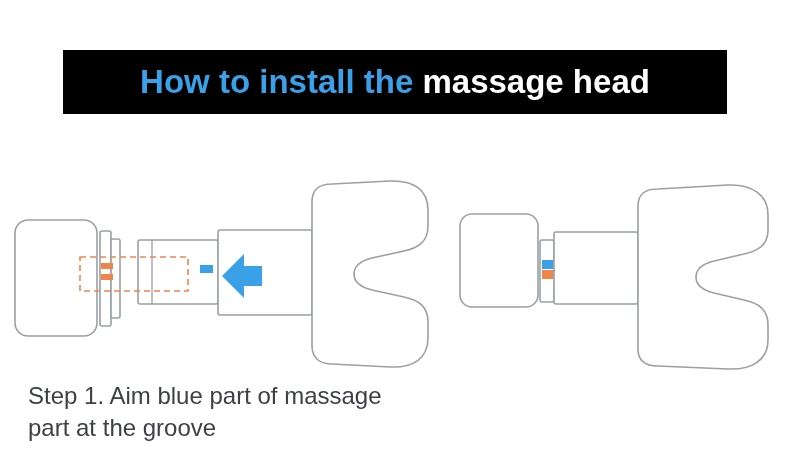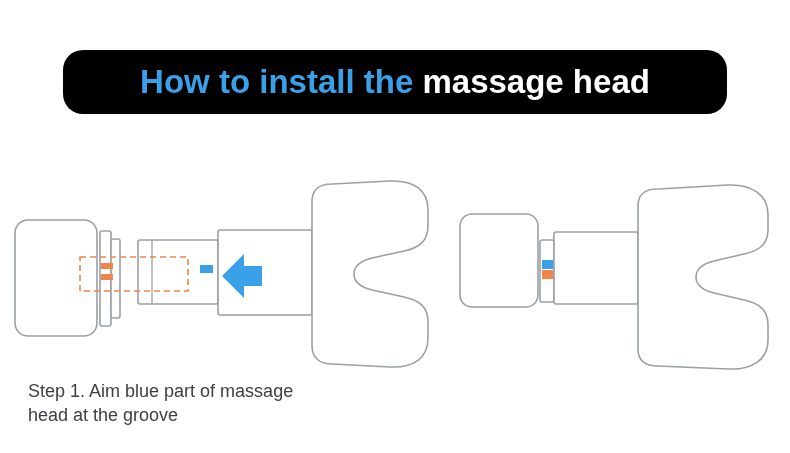--- a/index.html
+++ b/index.html
@@ -14,35 +14,34 @@
   .banner {
     width: 664px;
     height: 64px;
     background: var(--banner-bg, #000000);
     margin: 50px auto 0 auto;
     text-align: center;
     line-height: 64px;
     font-size: 33px;
     font-weight: 700;
     white-space: nowrap;
-    border-radius: 20px;
   }
   .t-blue  { color: var(--accent-blue, #3aa0e8); }
   .t-white { color: #ffffff; }
 
   .figures {
     display: flex;
     margin-top: 60px;
     padding-left: 10px;
   }
   .fig-left  { width: 448px; }
   .fig-right { flex: 1; }
 
   .caption {
-    font-size: 18px;
+    font-size: 24px;
     color: var(--text, #3d4044);
     line-height: 1.32;
     margin-top: 8px;
   }
   .fig-left  .caption { padding-left: 18px; }
   .fig-right .caption { padding-left: 4px; }
 
   svg { display: block; }
   .outline {
     fill: #ffffff;
@@ -91,21 +90,21 @@
         <rect class="dashed" x="70" y="83" width="108" height="34"></rect>
         <rect class="fill-orange" x="91" y="89" width="12" height="6"></rect>
         <rect class="fill-orange" x="91" y="100" width="12" height="6"></rect>
 
         <rect class="fill-blue" x="190" y="91" width="13" height="8"></rect>
 
         <path class="fill-blue" d="M 212 102 L 234 80 L 234 92 L 252 92 L 252 112 L 234 112 L 234 124 Z"></path>
       </svg>
       <div class="caption">
         <div>Step 1. Aim blue part of massage</div>
-        <div>head at the groove</div>
+        <div>part at the groove</div>
       </div>
     </div>
 
     <div class="fig-right">
       <svg width="320" height="198" viewBox="0 0 320 198">
 
         <rect class="outline" x="2" y="40" width="78" height="93" rx="12"></rect>
 
         <rect class="outline" x="82" y="66" width="14" height="62" rx="2"></rect>
 

